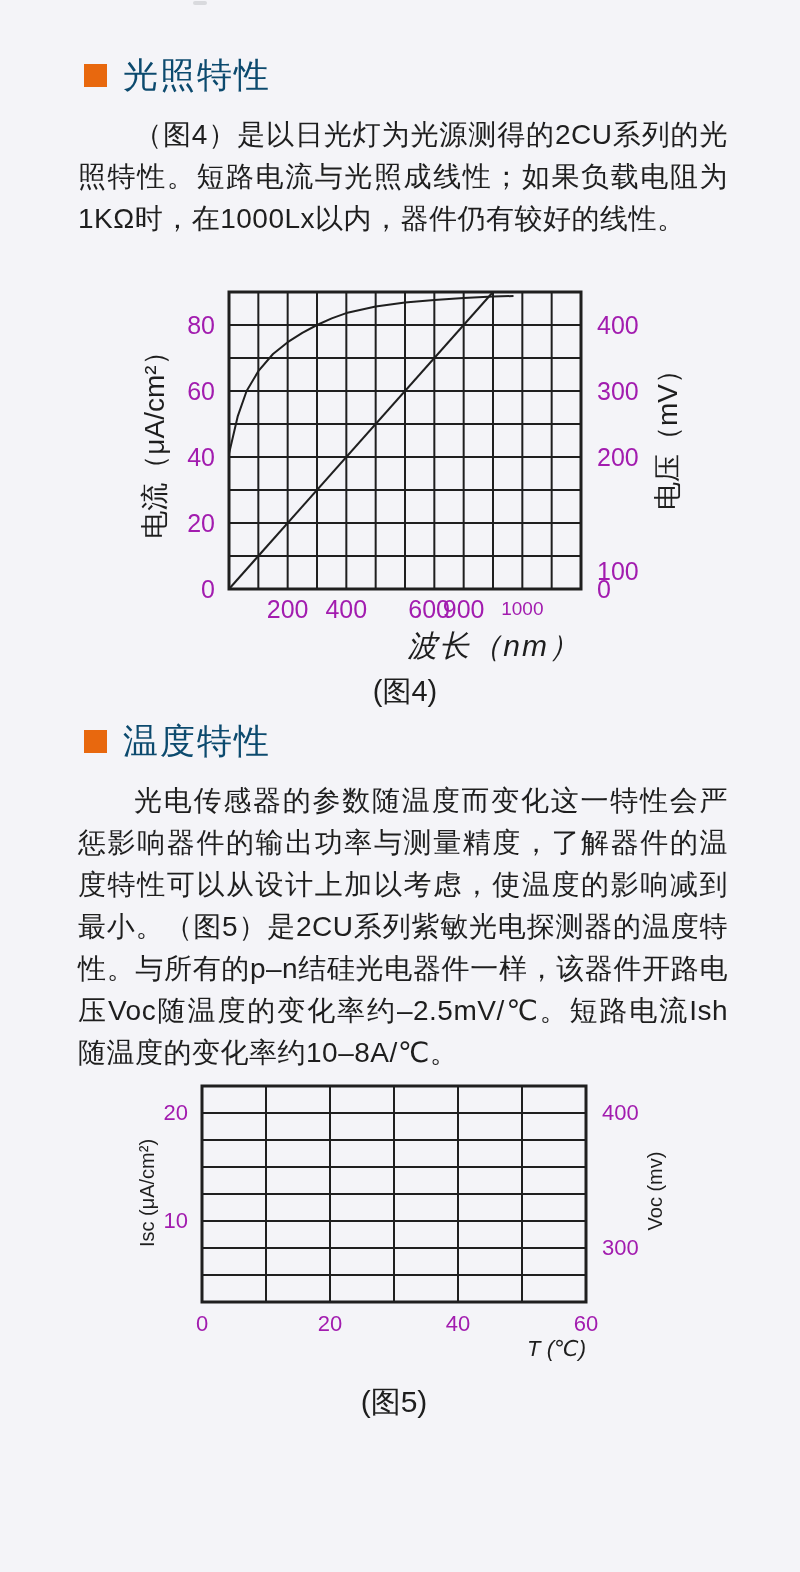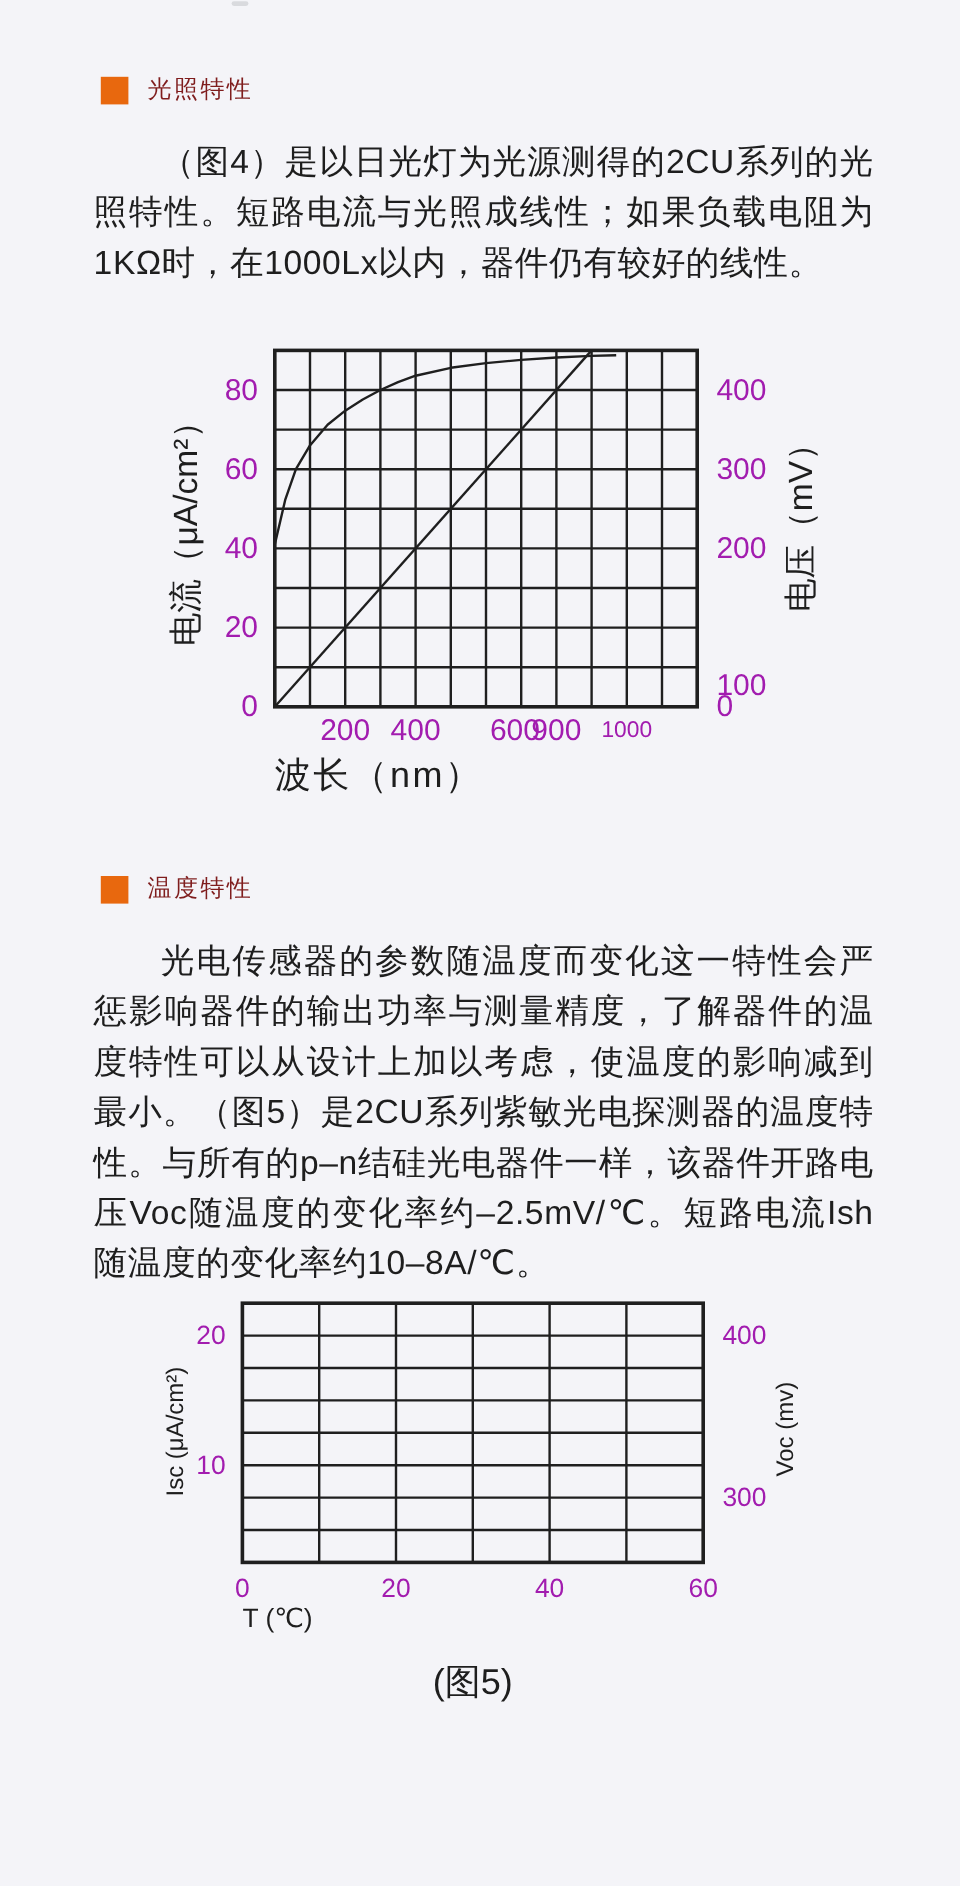--- a/index.html
+++ b/index.html
@@ -5,36 +5,36 @@
   html,body{margin:0;padding:0;}
   body{
     width:800px;height:1572px;position:relative;overflow:hidden;
     background:#f4f4f8;
     font-family:"Liberation Sans","DejaVu Sans",sans-serif;
     color:#1e1e1e;
   }
   .top-dash{position:absolute;left:193px;top:1px;width:14px;height:4px;background:#d9dade;border-radius:2px;}
   .section-heading{display:flex;align-items:center;margin:58px 0 0 84px;height:34px;}
   .section-heading .bullet{width:23px;height:23px;background:#e8680e;margin-right:16px;flex:0 0 auto;}
-  .section-heading .htext{color:#7f1d1d;font-size:20px;line-height:34px;letter-spacing:2px;}
+  .section-heading .htext{color:#0c4a6e;font-size:35px;line-height:34px;letter-spacing:2px;}
   .para{
     margin:22px 0 0 78px;width:650px;
     font-size:28px;line-height:42px;text-align:justify;
     text-indent:2em;letter-spacing:0.5px;
   }
   .sec2-heading{margin-top:12px;}
   .figure{position:relative;width:800px;}
   #fig4{height:420px;margin-top:52px;}
   #fig5{height:346px;margin-top:12px;}
   .rot{
     position:absolute;white-space:nowrap;
     transform:translate(-50%,-50%) rotate(-90deg);
     color:#1e1e1e;
   }
-  .xlab{position:absolute;text-align:left;color:#1e1e1e;}
+  .xlab{position:absolute;text-align:right;color:#1e1e1e;font-style:italic;}
   .caption{position:absolute;text-align:center;color:#1e1e1e;}
   #fig4 .xlab{left:229px;width:352px;top:334px;font-size:30px;letter-spacing:2px;}
   #fig4 .caption{left:229px;width:352px;top:380px;font-size:29px;}
   #fig5 .xlab{left:202px;width:384px;top:250px;font-size:22px;}
   #fig5 .caption{left:202px;width:384px;top:296px;font-size:30px;}
   .tick{position:absolute;color:#a21caf;line-height:28px;}
 </style>
 </head>
 <body>
 
@@ -44,20 +44,21 @@
   <span class="bullet"></span>
   <span class="htext">光照特性</span>
 </div>
 
 <p class="para">（图4）是以日光灯为光源测得的2CU系列的光照特性。短路电流与光照成线性；如果负载电阻为1KΩ时，在1000Lx以内，器件仍有较好的线性。</p>
 
 <div class="figure" id="fig4">
   <div class="rot" style="left:155px;top:146px;font-size:28px;">电流（μA/cm²）</div>
   <div class="rot" style="left:668px;top:141px;font-size:28px;">电压（mV）</div>
   <div class="xlab">波长（nm）</div>
+  <div class="caption">(图4)</div>
 <svg width="352" height="297" style="position: absolute; left: 229px; top: 0px; overflow: visible;">
       <line x1="29.333333333333332" y1="0" x2="29.333333333333332" y2="297" stroke="#1f1f1f" stroke-width="2"></line>
       <line x1="58.666666666666664" y1="0" x2="58.666666666666664" y2="297" stroke="#1f1f1f" stroke-width="2"></line>
       <line x1="88" y1="0" x2="88" y2="297" stroke="#1f1f1f" stroke-width="2"></line>
       <line x1="117.33333333333333" y1="0" x2="117.33333333333333" y2="297" stroke="#1f1f1f" stroke-width="2"></line>
       <line x1="146.66666666666666" y1="0" x2="146.66666666666666" y2="297" stroke="#1f1f1f" stroke-width="2"></line>
       <line x1="176" y1="0" x2="176" y2="297" stroke="#1f1f1f" stroke-width="2"></line>
       <line x1="205.33333333333334" y1="0" x2="205.33333333333334" y2="297" stroke="#1f1f1f" stroke-width="2"></line>
       <line x1="234.66666666666666" y1="0" x2="234.66666666666666" y2="297" stroke="#1f1f1f" stroke-width="2"></line>
       <line x1="264" y1="0" x2="264" y2="297" stroke="#1f1f1f" stroke-width="2"></line>

